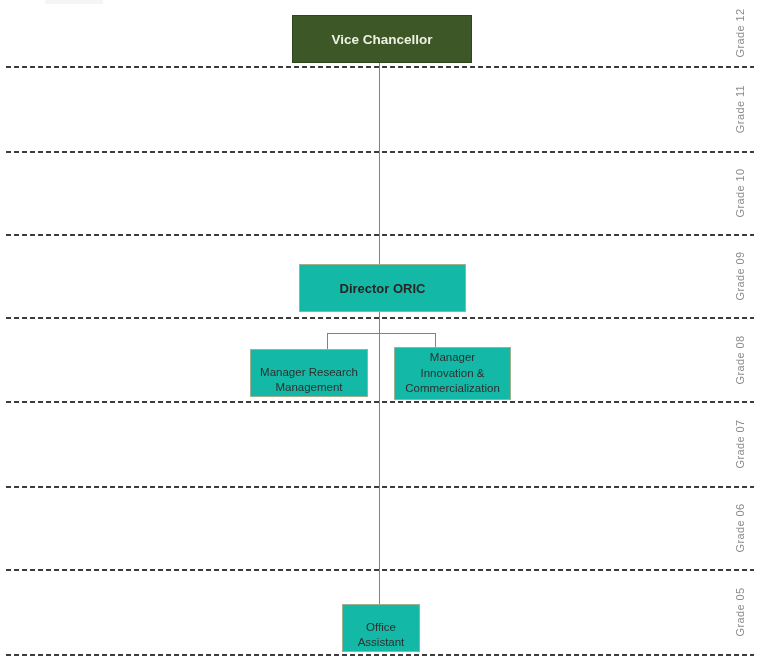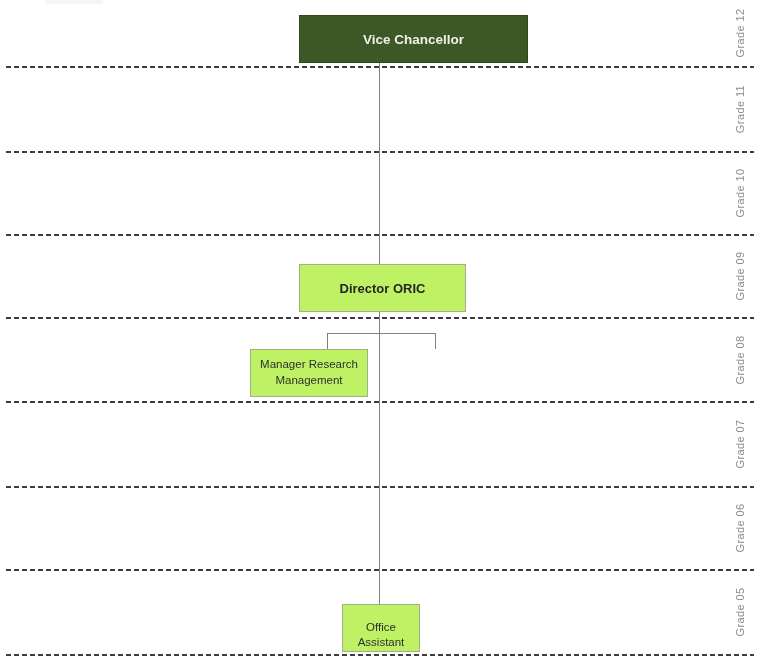--- a/index.html
+++ b/index.html
@@ -51,21 +51,21 @@
   }
   .node .label { white-space: pre-line; }
   .node.dark {
     background: #3d5826;
     border: 1px solid #2f471c;
     color: #eef2e4;
     font-weight: bold;
     font-size: 13.5px;
   }
   .node.light {
-    background: #bef264;
+    background: #14b8a6;
     border: 1px solid #9fb08f;
     color: #262626;
   }
   .node.title-node { font-weight: bold; font-size: 13px; }
   .node.small-node { font-size: 11.5px; line-height: 1.35; color: #2f2f2f; }
 
   .artifact {
     position: absolute;
     left: 45px; top: 0; width: 58px; height: 4px;
     background: #f4f6f3;
@@ -95,32 +95,37 @@
   <div class="grade-label" style="top:437px">Grade 07</div>
   <div class="grade-label" style="top:521px">Grade 06</div>
   <div class="grade-label" style="top:605px">Grade 05</div>
 
   <div class="conn v" style="left:379px; top:63px;  height:201px;"></div>
   <div class="conn v" style="left:379px; top:312px; height:292px;"></div>
   <div class="conn h" style="left:327px; top:333px; width:109px;"></div>
   <div class="conn v" style="left:327px; top:333px; height:16px;"></div>
   <div class="conn v" style="left:435px; top:333px; height:16px;"></div>
 
-  <div class="node dark" style="left:299px; top:15px; width:229px; height:48px;align-items:center;">
+  <div class="node dark" style="left:292px; top:15px; width:180px; height:48px;align-items:center;">
     <span class="label">Vice Chancellor</span>
   </div>
 
   <div class="node light title-node" style="left:299px; top:264px; width:167px; height:48px;">
     <span class="label">Director ORIC</span>
   </div>
 
-  <div class="node light small-node" style="left:250px; top:349px; width:118px; height:48px;">
+  <div class="node light small-node" style="left:250px; top:349px; width:118px; height:48px;align-items:flex-end;">
     <span class="label">Manager Research
 Management</span>
   </div>
 
+  <div class="node light small-node" style="left:394px; top:347px; width:117px; height:53px;">
+    <span class="label">Manager
+Innovation &amp;
+Commercialization</span>
+  </div>
 
   <div class="node light small-node" style="left:342px; top:604px; width:78px; height:48px;align-items:flex-end;">
     <span class="label">Office
 Assistant</span>
   </div>
 
 </div>
 
 </body></html>

